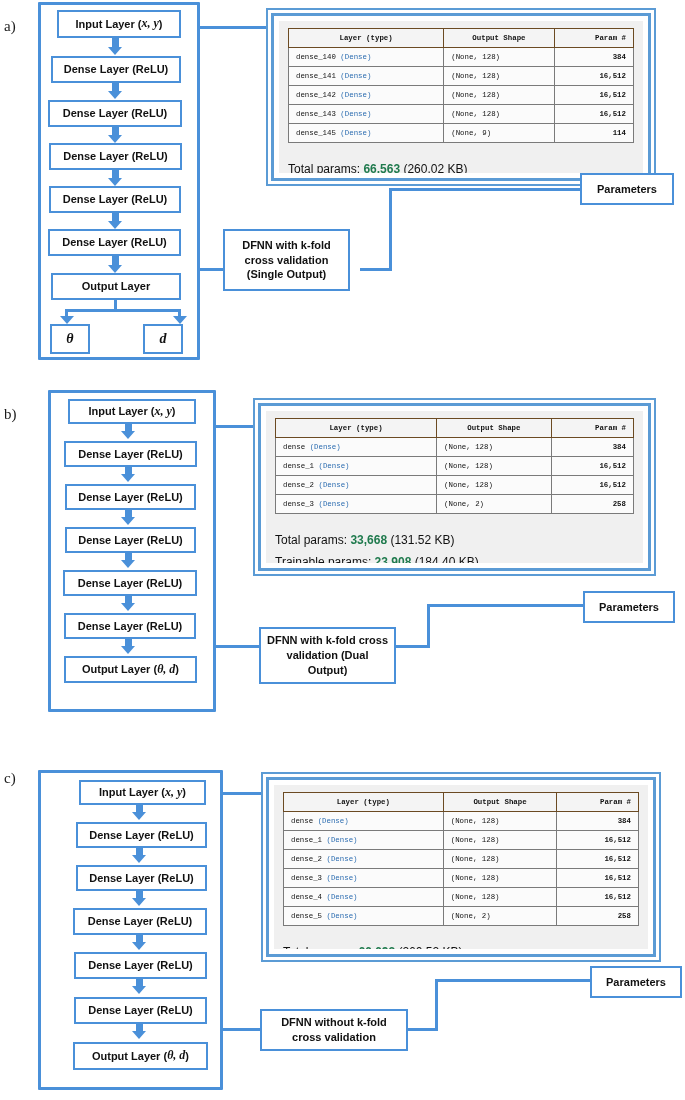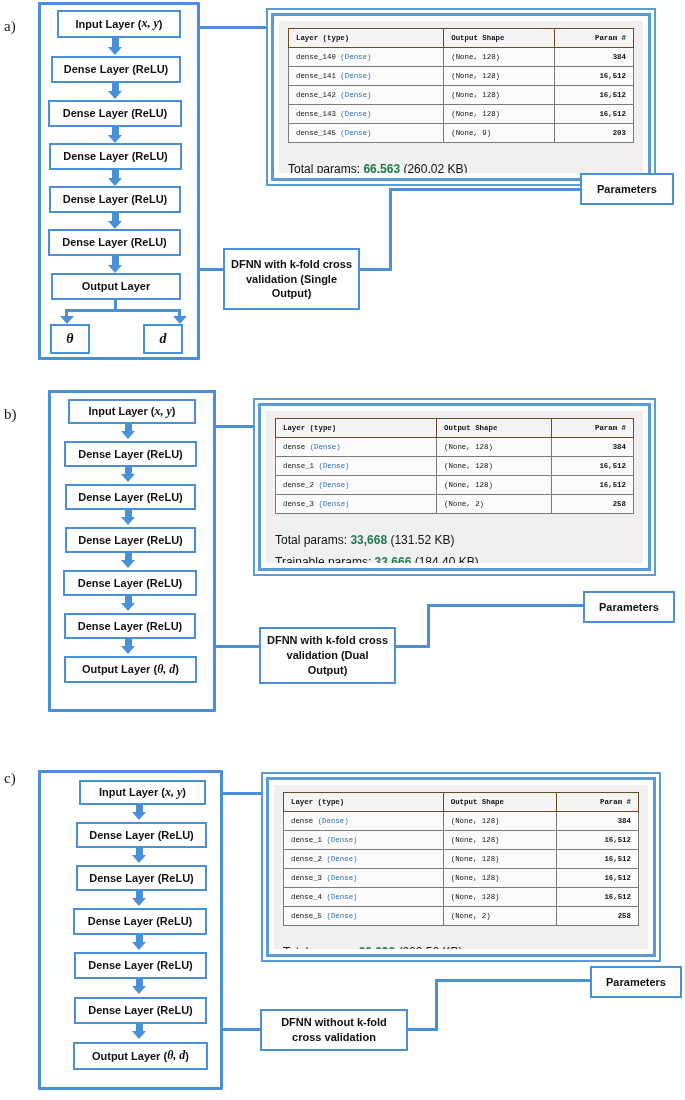--- a/index.html
+++ b/index.html
@@ -139,21 +139,21 @@
     width: 100%;
     border-collapse: collapse;
     font-family: "Liberation Mono", monospace;
     font-size: 7.4px;
     background: #fbfbfb;
     table-layout: fixed;
   }
   table.keras th {
     font-weight: bold;
     color: #111111;
-    text-align: left;
+    text-align: center;
     padding: 5px 7px;
     border: 1px solid #6b4a22;
     background: #f4f4f4;
     white-space: nowrap;
   }
   table.keras td {
     padding: 5px 7px;
     border: 1px solid #7a7a7a;
     color: #111111;
     white-space: nowrap;
@@ -226,21 +226,21 @@
   <span class="small-out">θ</span>
 </div>
 <div class="flow-box" style="left:143px; top:324px; width:40px; height:30px;">
   <span class="small-out">d</span>
 </div>
 
 <div class="line-h" style="left:200px; top:26px; width:66px;"></div>
 
 <div class="line-h" style="left:200px; top:268px; width:23px;"></div>
 
-<div class="caption-box" style="left:223px; top:248px; width:137px; height:62px;">DFNN with k-fold cross validation (Single Output)</div>
+<div class="caption-box" style="left:223px; top:229px; width:127px; height:62px;">DFNN with k-fold cross validation (Single Output)</div>
 
 <div class="line-h" style="left:360px; top:268px; width:32px;"></div>
 <div class="line-v" style="left:389px; top:188px; height:82px;"></div>
 <div class="line-h" style="left:389px; top:188px; width:192px;"></div>
 
 <div class="summary-outer" style="left:266px; top:8px; width:390px; height:178px;">
   <div class="summary-inner">
     <div class="summary-body">
       <table class="keras">
         <colgroup>
@@ -272,21 +272,21 @@
               <td class="c3 tok-num">16,512</td>
             </tr>
           <tr>
               <td><span class="tok-plain">dense_143</span> <span class="tok-type">(Dense)</span></td>
               <td class="tok-none">(None, 128)</td>
               <td class="c3 tok-num">16,512</td>
             </tr>
           <tr>
               <td><span class="tok-plain">dense_145</span> <span class="tok-type">(Dense)</span></td>
               <td class="tok-none">(None, 9)</td>
-              <td class="c3 tok-num">203</td>
+              <td class="c3 tok-num">114</td>
             </tr>
         </tbody>
       </table>
       <div class="sum-lines">
         <div><span>Total params:</span> <span class="sum-val">66,563</span> <span>(260.02 KB)</span></div>
 
       </div>
     </div>
   </div>
 </div>
@@ -374,21 +374,21 @@
             </tr>
           <tr>
               <td><span class="tok-plain">dense_3</span> <span class="tok-type">(Dense)</span></td>
               <td class="tok-none">(None, 2)</td>
               <td class="c3 tok-num">258</td>
             </tr>
         </tbody>
       </table>
       <div class="sum-lines">
         <div><span>Total params:</span> <span class="sum-val">33,668</span> <span>(131.52 KB)</span></div>
-        <div><span>Trainable params:</span> <span class="sum-val">33,666</span> <span>(184.40 KB)</span></div>
+        <div><span>Trainable params:</span> <span class="sum-val">23,908</span> <span>(184.40 KB)</span></div>
         <div>  </div>
       </div>
     </div>
   </div>
 </div>
 
 <div class="param-box" style="left:583px; top:591px; width:92px; height:32px;">Parameters</div>
 
 <div class="panel-letter" style="left:4px; top:770px;">c)</div>
 

